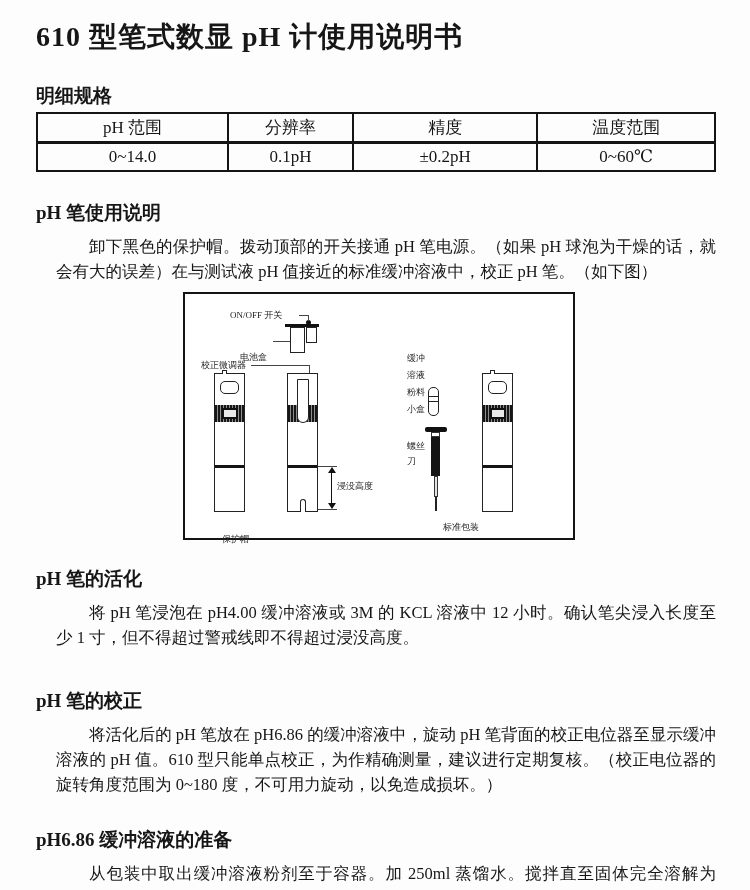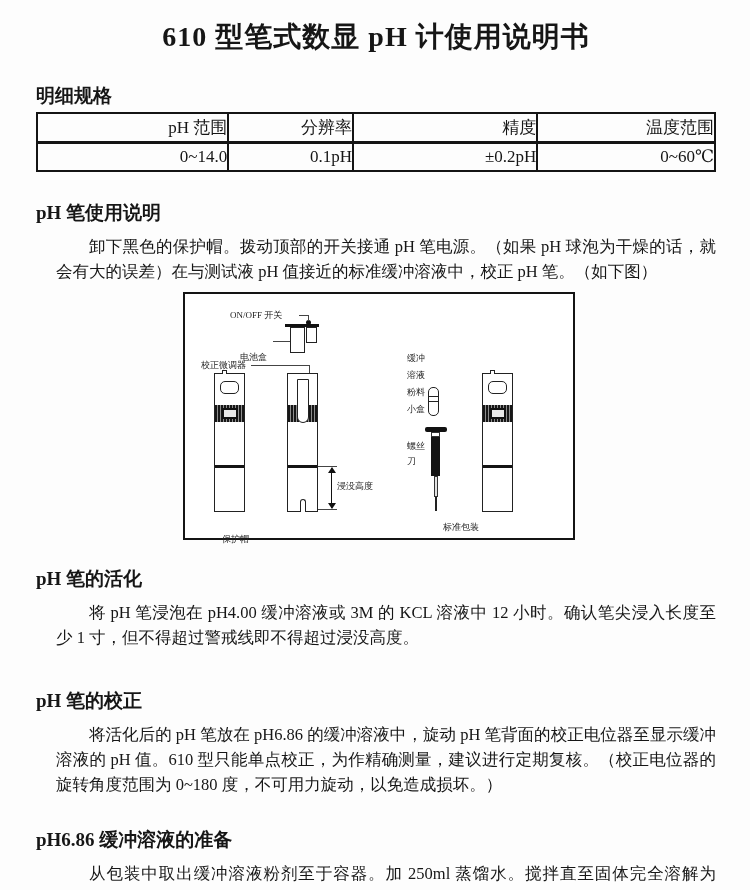--- a/index.html
+++ b/index.html
@@ -6,32 +6,32 @@
   html,body { width:750px; }
   body {
     width:750px; height:890px; overflow:hidden;
     background:#fdfdfd; color:#161616;
     font-family:"Liberation Serif","DejaVu Serif",serif;
     padding:12px 34px 0 36px;
   }
   .abs { position:absolute; }
 
   
-  h1.title { font-size:28px; font-weight:bold; text-align:center; letter-spacing:1px; margin:6px 0 0 0; }
+  h1.title { font-size:28px; font-weight:bold; letter-spacing:1px; margin:6px 0 0 0; }
   h2.sec   { font-size:19px; font-weight:bold; }
   #specs-h { margin-top:27px; }
   #usage-h { margin-top:28px; }
   #act-h   { margin-top:26px; }
   #cal-h   { margin-top:38px; }
   #prep-h  { margin-top:30px; }
   p.body   { font-size:16.5px; line-height:25px; text-align:justify; text-indent:2em; margin-top:8px;margin-left:20px; }
 
   
   table.spec { width:680px; border-collapse:collapse; margin-top:3px; table-layout:fixed; }
-  table.spec td { border:2px solid #141414; text-align:right; height:29px; font-size:17px; padding:0; }
+  table.spec td { border:2px solid #141414; text-align:center; height:29px; font-size:17px; padding:0; }
   table.spec tr.hdr td { border-bottom:3px solid #141414; }
   col.c1{width:28.2%;} col.c2{width:18.4%;} col.c3{width:27.2%;} col.c4{width:26.2%;}
 
   
   #diag { position:relative; width:392px; height:248px; border:2px solid #141414;
           background:#fff; margin:8px 0 0 147px; font-size:9px; color:#222; }
   .dlabel { position:absolute; white-space:nowrap; }
   .hline { position:absolute; height:1px; background:#444; }
   .vline { position:absolute; width:1px; background:#444; }
   .dot   { position:absolute; width:5px; height:5px; border-radius:50%; background:#111; }

